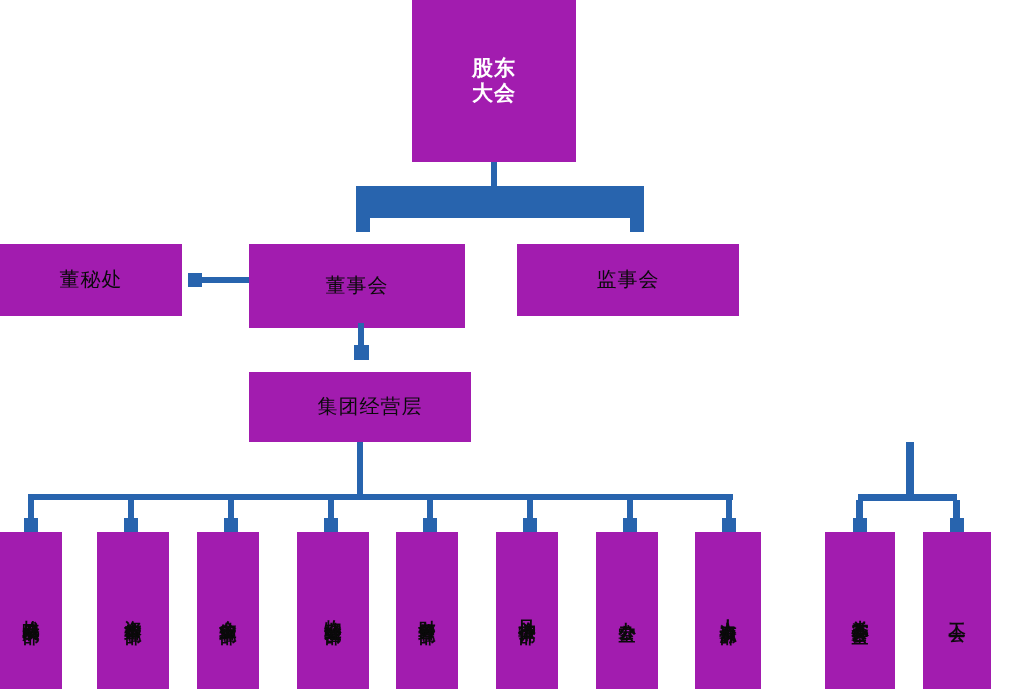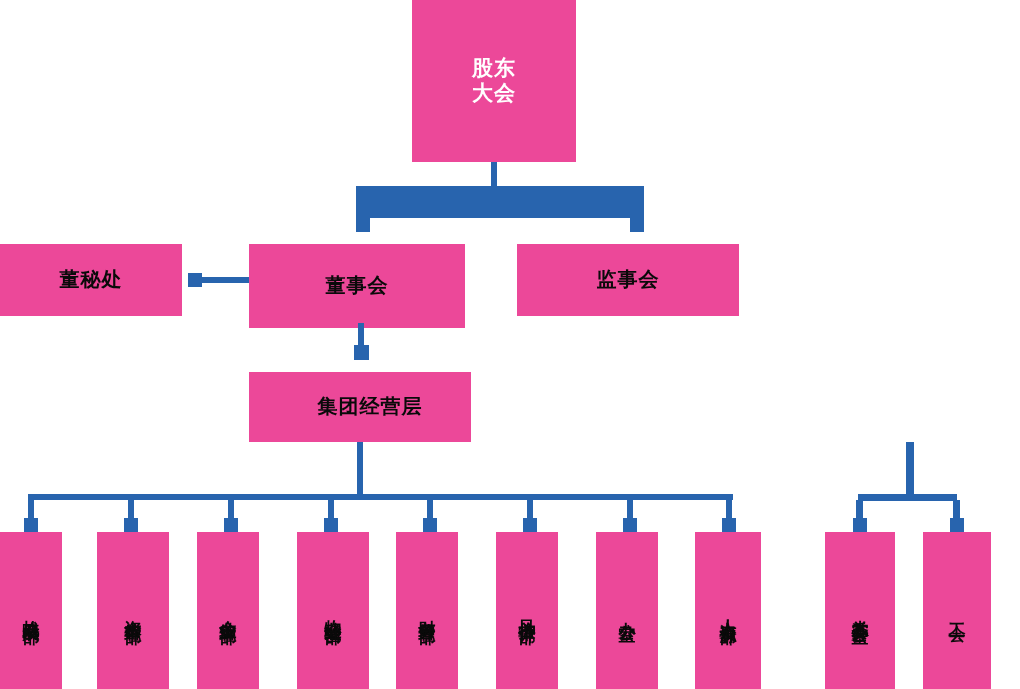--- a/index.html
+++ b/index.html
@@ -16,21 +16,21 @@
   #chart {
     position: relative;
     width: 1020px;
     height: 689px;
     background: #ffffff;
   }
 
   
   .node {
     position: absolute;
-    background: #ec4899;
+    background: #a21caf;
     box-sizing: border-box;
     display: flex;
     align-items: center;
     justify-content: center;
     text-align: center;
     line-height: 1.18;
   }
   .node .label {
     display: block;
     white-space: pre-line;
@@ -41,21 +41,21 @@
     color: #ffffff;
     font-size: 21px;
     font-weight: 600;
     letter-spacing: 1px;
   }
 
   
   .node-mid .label {
     color: #0a0a0a;
     font-size: 20px;
-    font-weight: 700;
+    font-weight: 400;
     letter-spacing: 1px;
   }
 
   
   .node-leaf {
     align-items: center;
     justify-content: center;
   }
   .node-leaf .label {
     color: #0a0a0a;

